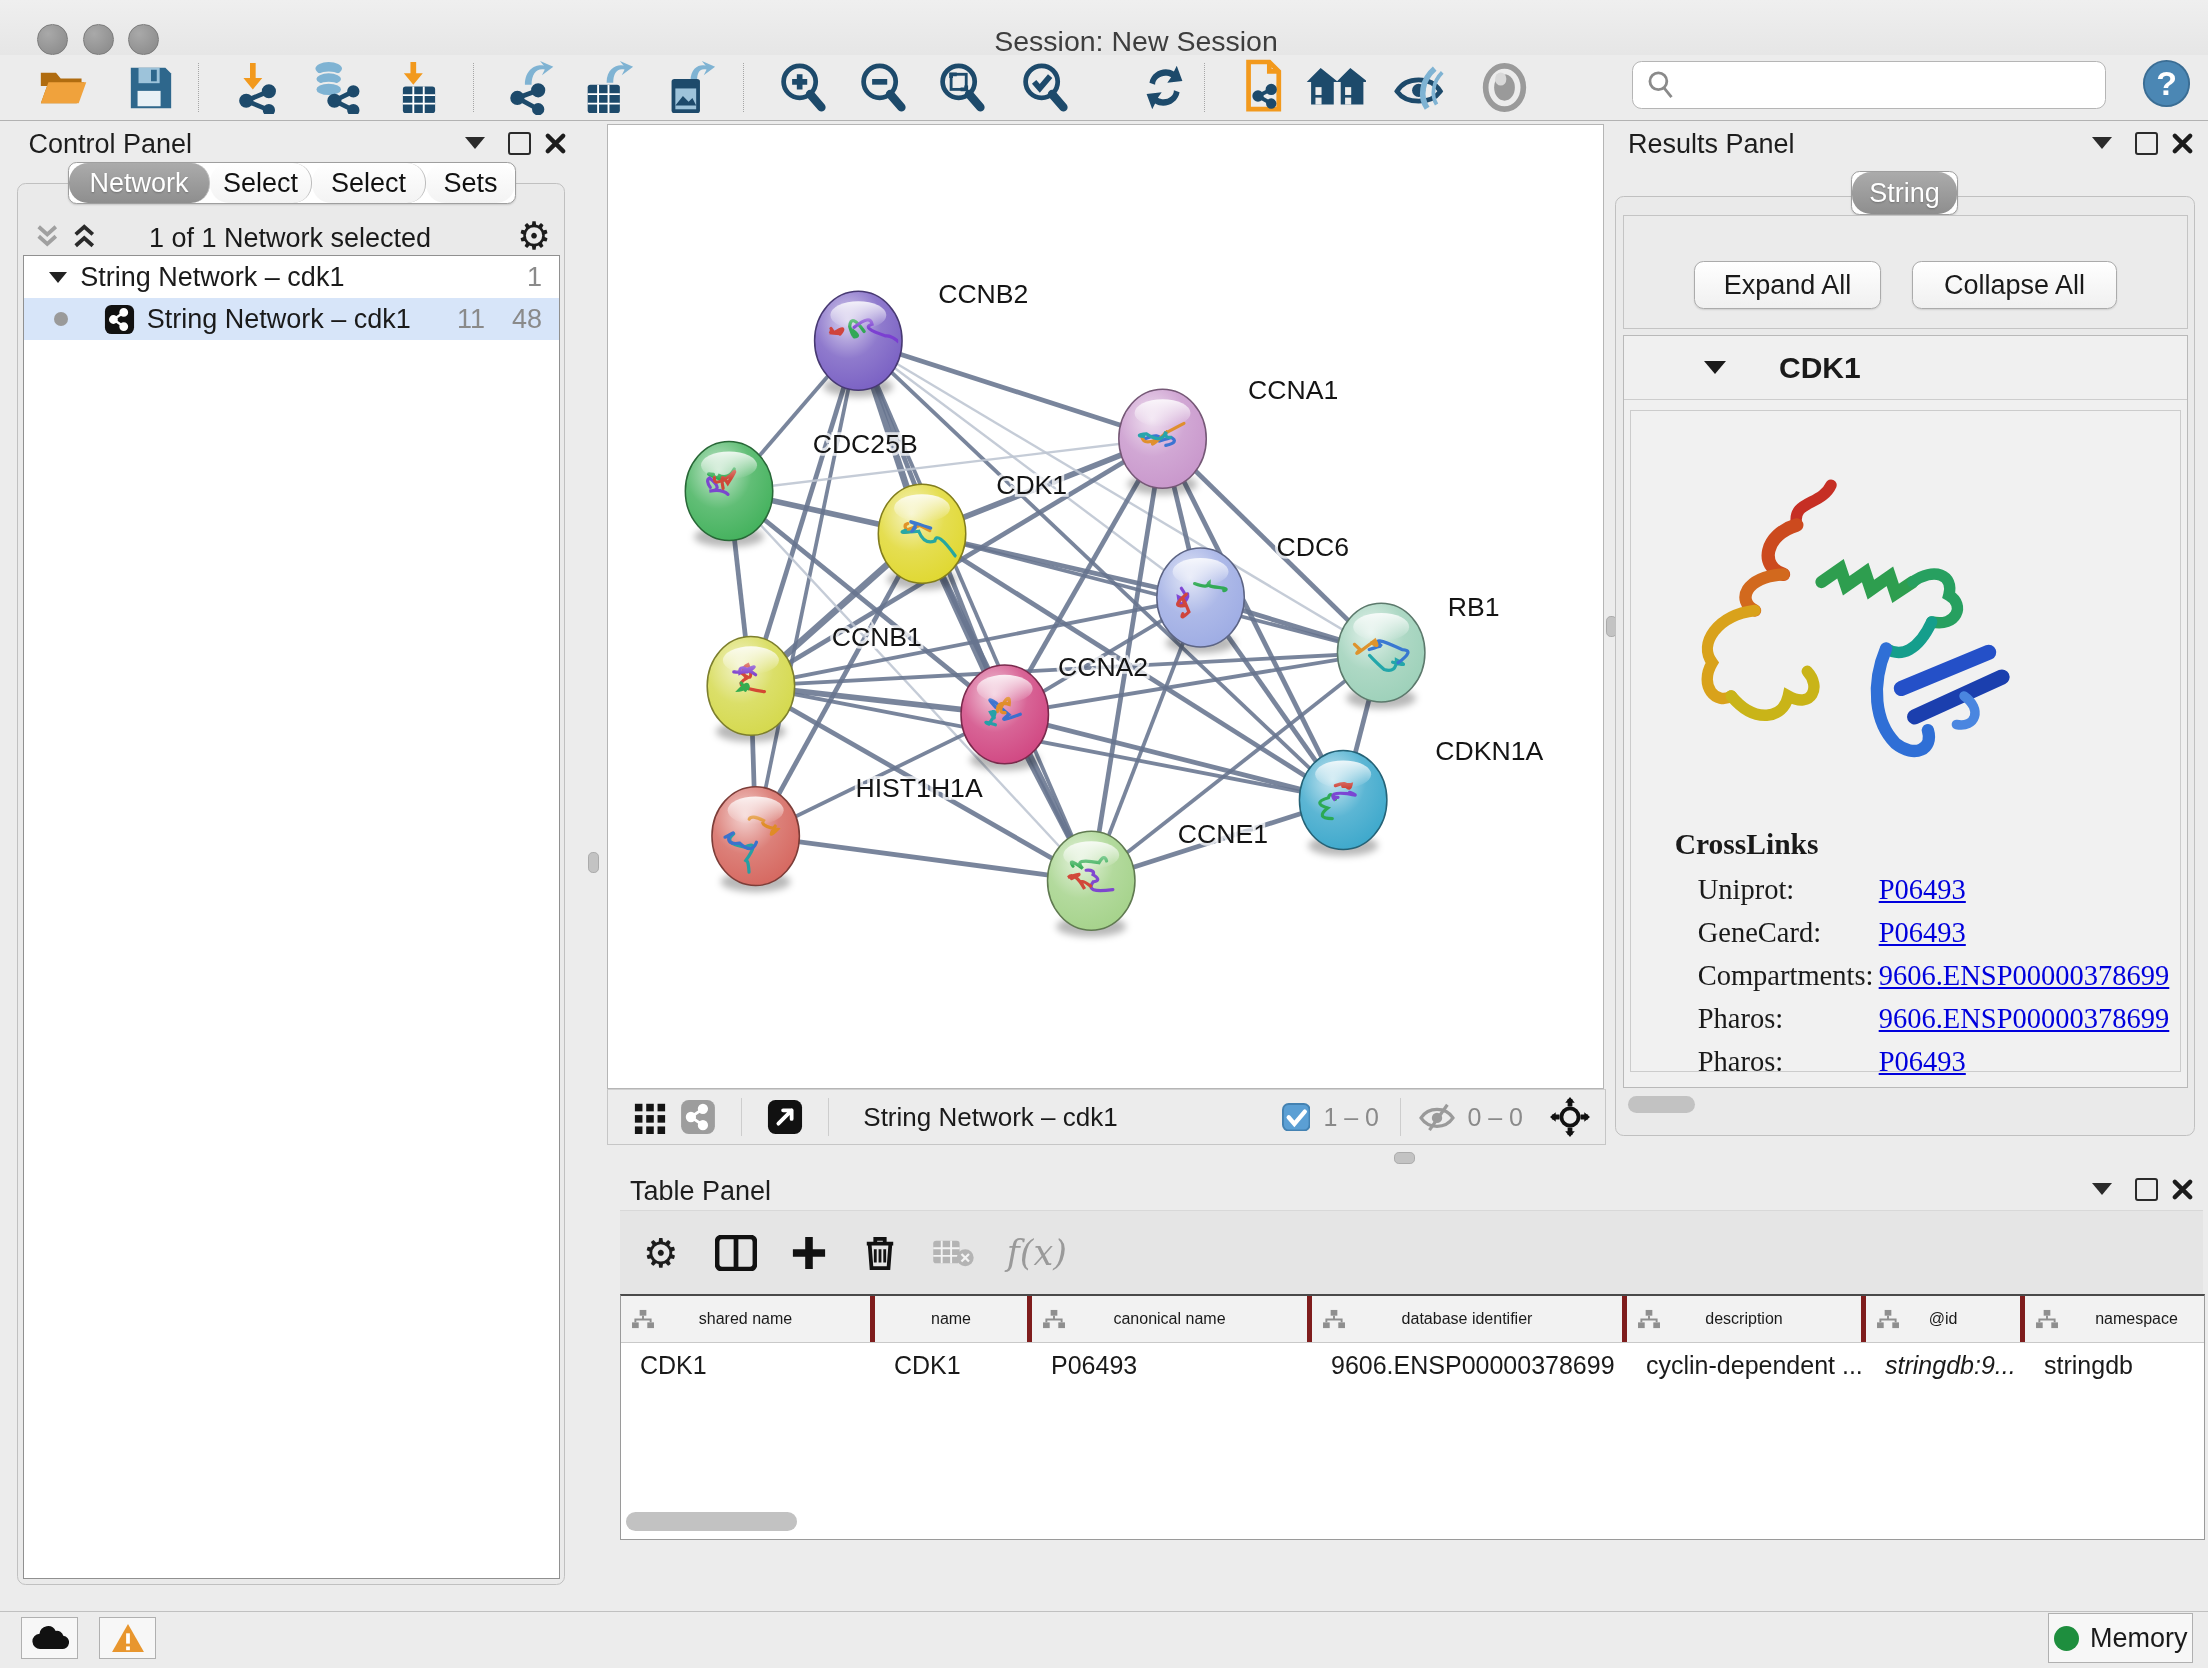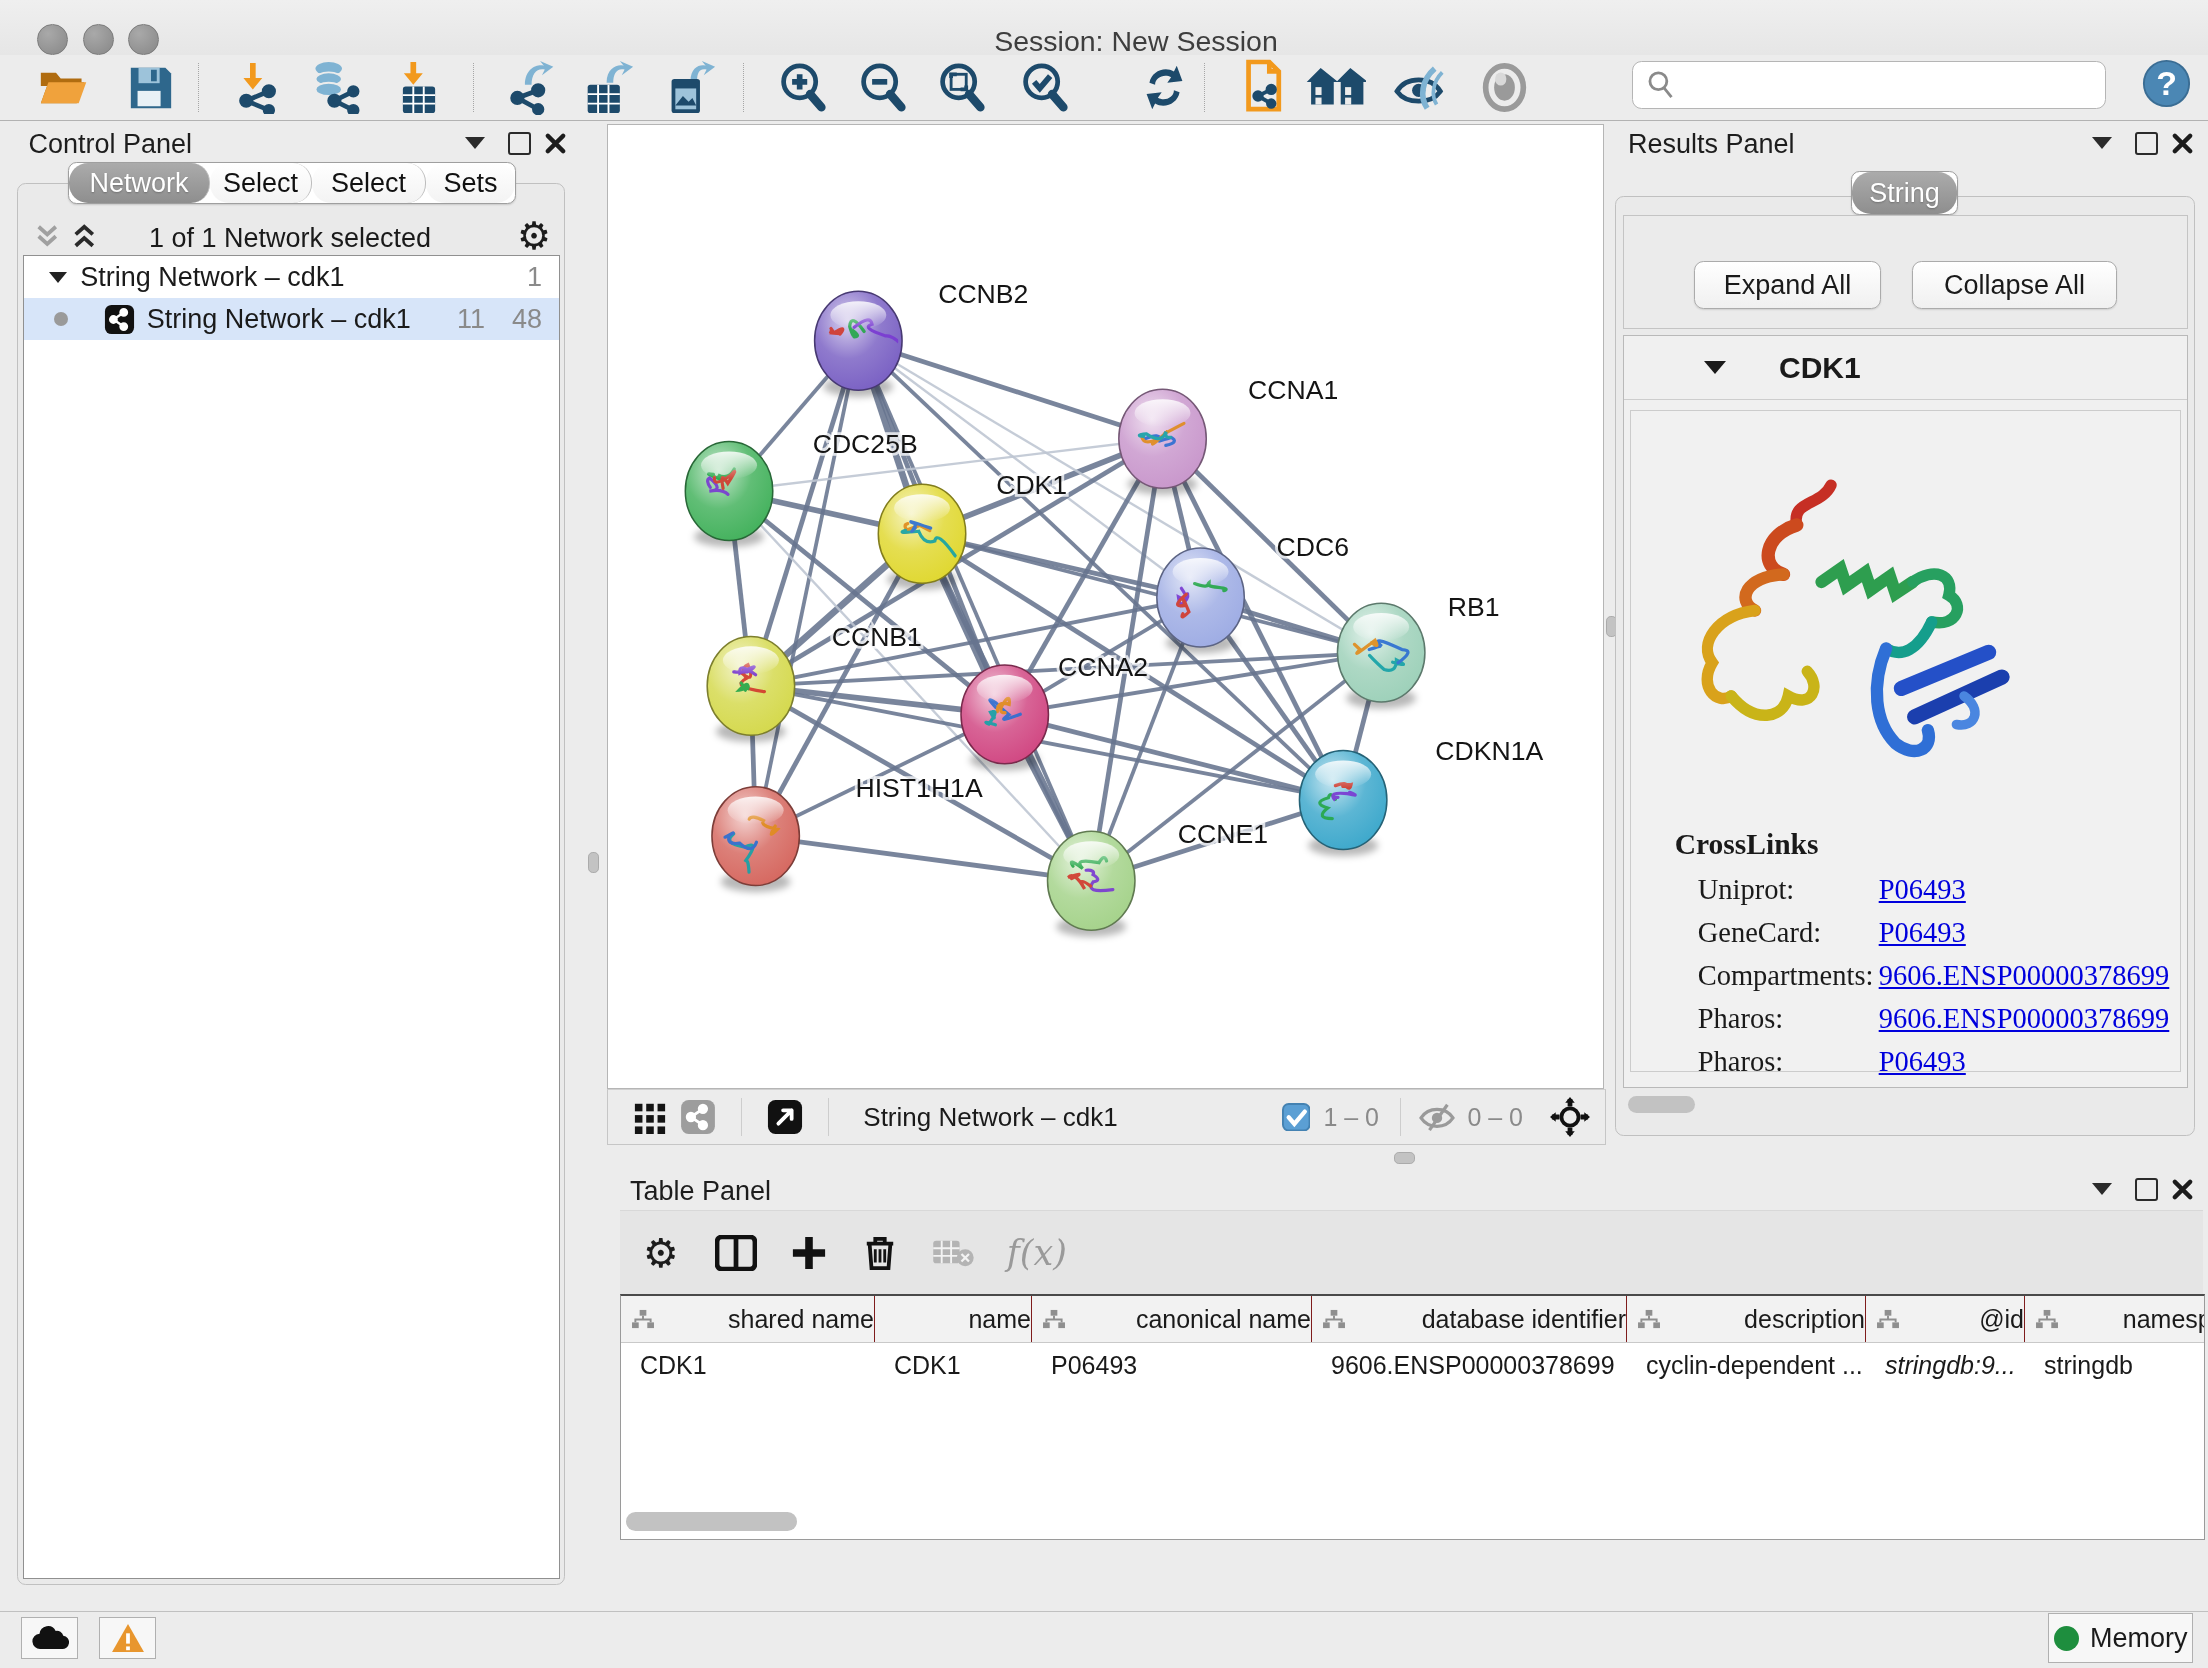--- a/index.html
+++ b/index.html
@@ -31,21 +31,21 @@
   .btn{background:linear-gradient(#ffffff,#f0f0f0);border:1px solid #ababab;border-radius:9.5px;display:flex;align-items:center;justify-content:center;font-size:27px;box-shadow:0 1px 1.9px rgba(0,0,0,.12);}
   .serif{font-family:"Liberation Serif",serif;}
   .link{color:#0000dd;text-decoration:underline;}
   
   .netfooter{left:607px;top:1089px;width:997px;height:54px;background:#ececec;border:1px solid #c6c6c6;border-top:1px solid #cfcfcf;display:flex;align-items:center;}
   .vsep{width:0;height:38px;border-left:1px solid #cdcdcd;}
   
   .tp-band{left:620px;top:1210px;width:1583px;height:84px;background:#e5e5e5;border-top:1px solid #d8d8d8;display:flex;align-items:center;}
   .tblbox{left:620px;top:1294px;width:1583px;height:243px;background:#fff;border:1px solid #9a9a9a;border-top:2.9px solid #4a4a4a;overflow:hidden;}
   .hrow{display:flex;background:#f2f2f2;border-bottom:1px solid #c9c9c9;height:46px;}
-  .hcell{position:relative;display:flex;align-items:center;justify-content:flex-end;font-size:25px;border-right:1px solid #7f1d1d;box-sizing:border-box;flex:none;}
+  .hcell{position:relative;display:flex;align-items:center;justify-content:center;font-size:16px;border-right:5px solid #7f1d1d;box-sizing:border-box;flex:none;}
   .hcell svg{position:absolute;left:9.5px;}
   .drow{display:flex;height:44px;}
   .dcell{display:flex;align-items:center;padding-left:19px;font-size:25px;box-sizing:border-box;flex:none;white-space:nowrap;overflow:hidden;}
   .scrollthumb{background:#c2c2c2;border-radius:9.5px;}
   .statusbar{left:0;top:1611px;width:2208px;height:57px;background:#ececec;border-top:1.9px solid #c0c0c0;}
   .sbtn{background:#f7f7f7;border:1.9px solid #b0b0b0;display:flex;align-items:center;justify-content:center;}
   text{font-family:"Liberation Sans",sans-serif;}
 </style>
 </head>
 <body>

